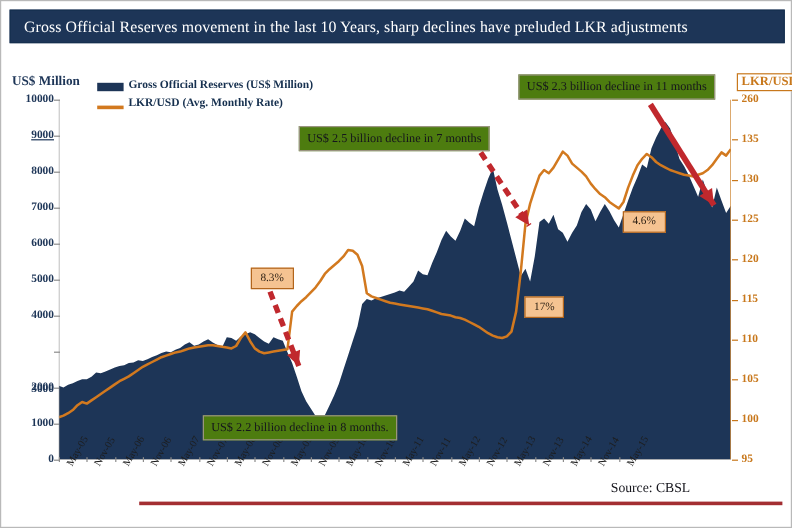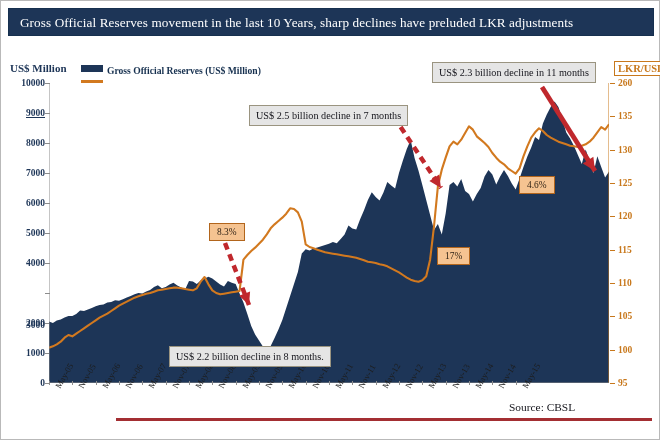--- a/index.html
+++ b/index.html
@@ -59,28 +59,28 @@
   #x-axis { position:absolute; left:48px; top:384px; width:560px; height:46px; }
   .xtick {
     position:absolute; top:0;
     font-size:8.6px; color:#1d1d1d;
     transform:rotate(-60deg);
     transform-origin:left top;
     white-space:nowrap;
   }
   
   #legend { position:absolute; left:80px; top:64px; }
-  .legend-row { display:flex; align-items:flex-start; margin-bottom:4px; }
+  .legend-row { display:flex; align-items:flex-end; margin-bottom:4px; }
   .legend-swatch-area { width:22px; height:7px; background:#1d3557; margin-right:4px; }
   .legend-swatch-line { width:22px; height:3px; background:#d2791f; margin-right:4px; }
   .legend-text { font-size:9.6px; color:#16304f; font-weight:bold; white-space:nowrap; }
   
   .callout {
     position:absolute;
-    background:#e5e5e5;
+    background:#4d7c0f;
     border:1px solid #9a9480;
     color:#15151c;
     font-size:10.2px;
     line-height:13px;
     padding:3px 6px;
     white-space:pre-line;
   }
   .pctbox {
     position:absolute;
     background:#f5c391;
@@ -120,20 +120,21 @@
   <div id="y-left-title">US$ Million</div>
   <div id="y-right-title">LKR/USD</div>
 
   <div id="legend">
     <div class="legend-row">
       <span class="legend-swatch-area"></span>
       <span class="legend-text">Gross Official  Reserves (US$ Million)</span>
     </div>
     <div class="legend-row">
       <span class="legend-swatch-line"></span>
+      <span class="legend-text">LKR/USD (Avg. Monthly Rate)</span>
     </div>
   </div>
 
   <div id="y-left-axis">
       <div class="ytick-left" style="top: 300px;">0</div>
       <div style="position: absolute; right: -5px; width: 5px; height: 1px; background: rgb(140, 140, 140); top: 300px;"></div>
       <div class="ytick-left" style="top: 270px;">1000</div>
       <div style="position: absolute; right: -5px; width: 5px; height: 1px; background: rgb(140, 140, 140); top: 270px;"></div>
       <div class="ytick-left" style="top: 240px;">2000</div>
       <div style="position: absolute; right: -5px; width: 5px; height: 1px; background: rgb(140, 140, 140); top: 240px;"></div>

